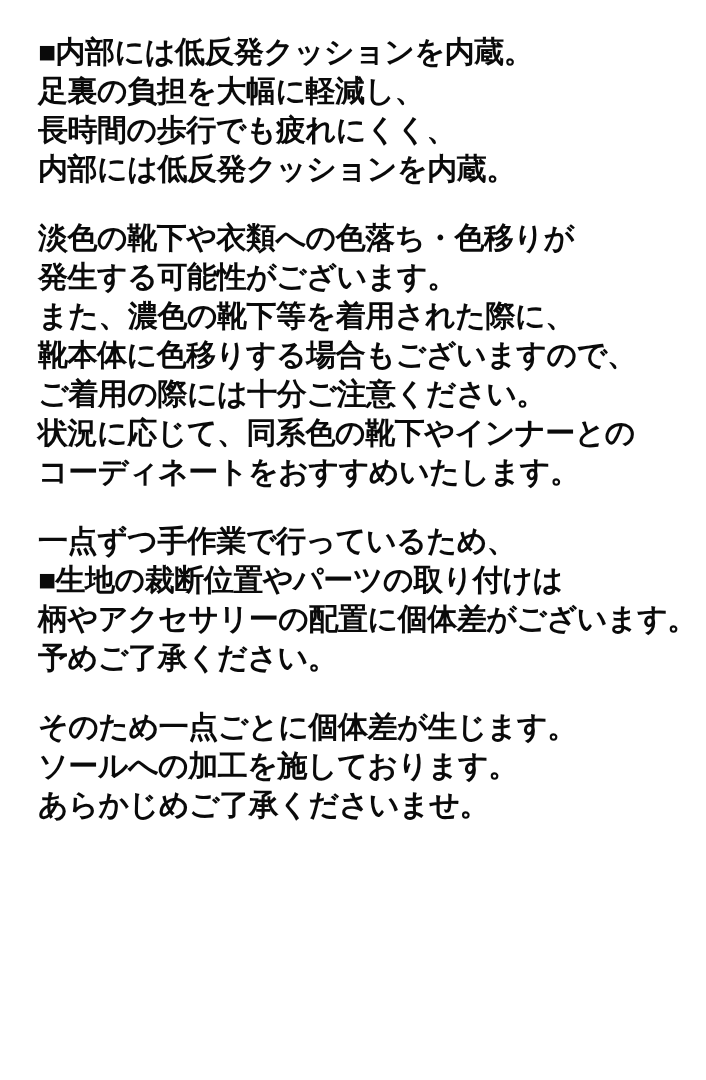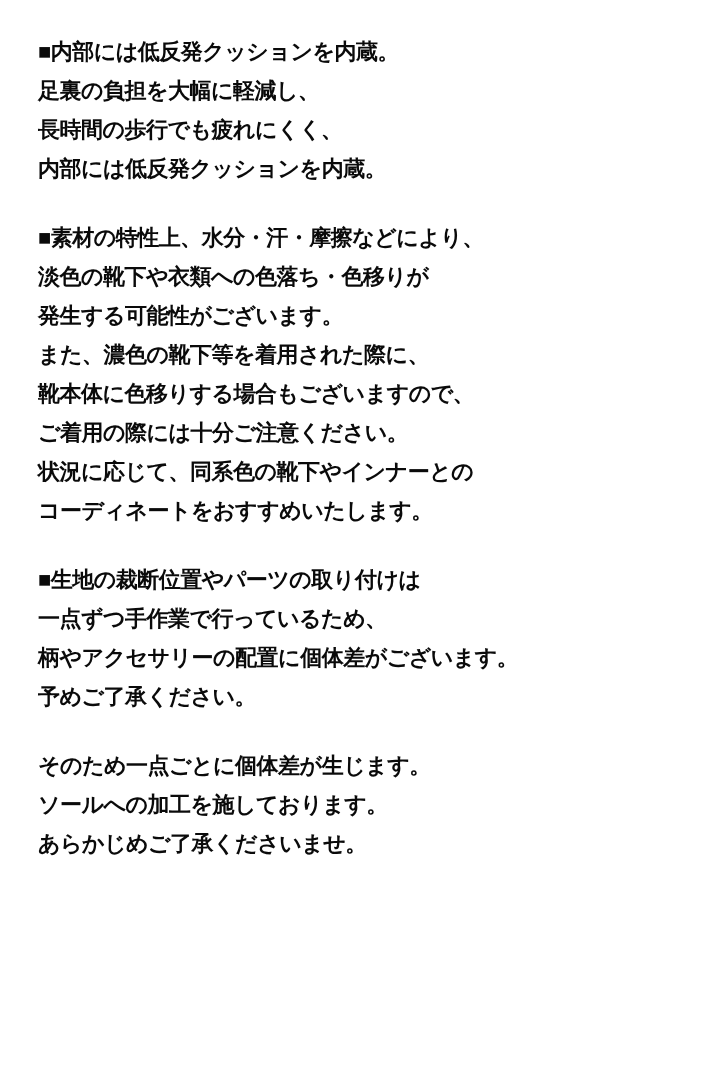--- a/index.html
+++ b/index.html
@@ -12,21 +12,21 @@
     height: 1080px;
     overflow: hidden;
     font-family: "Liberation Sans", "DejaVu Sans", sans-serif;
   }
   .notice {
     box-sizing: border-box;
     width: 706px;
     padding: 32px 24px 0 38px;
     color: #0a0a0a;
     font-weight: 700;
-    font-size: 22px;
+    font-size: 30px;
     line-height: 39px;
     letter-spacing: -0.5px;
   }
   .para {
     margin: 0 0 30px 0;
   }
   .line {
     white-space: nowrap;
   }
 </style>
@@ -37,33 +37,32 @@
 
   <section class="para">
     <div class="line">■内部には低反発クッションを内蔵。</div>
     <div class="line">足裏の負担を大幅に軽減し、</div>
     <div class="line">長時間の歩行でも疲れにくく、</div>
     <div class="line">内部には低反発クッションを内蔵。</div>
   </section>
 
 
   <section class="para">
-    <div class="line">■素材の特性上、水分・汗・摩擦などにより、</div>
     <div class="line">淡色の靴下や衣類への色落ち・色移りが</div>
     <div class="line">発生する可能性がございます。</div>
     <div class="line">また、濃色の靴下等を着用された際に、</div>
     <div class="line">靴本体に色移りする場合もございますので、</div>
     <div class="line">ご着用の際には十分ご注意ください。</div>
     <div class="line">状況に応じて、同系色の靴下やインナーとの</div>
     <div class="line">コーディネートをおすすめいたします。</div>
   </section>
 
   <section class="para">
+    <div class="line">一点ずつ手作業で行っているため、</div>
     <div class="line">■生地の裁断位置やパーツの取り付けは</div>
-    <div class="line">一点ずつ手作業で行っているため、</div>
     <div class="line">柄やアクセサリーの配置に個体差がございます。</div>
     <div class="line">予めご了承ください。</div>
   </section>
 
   <section class="para">
     <div class="line">そのため一点ごとに個体差が生じます。</div>
     <div class="line">ソールへの加工を施しております。</div>
     <div class="line">あらかじめご了承くださいませ。</div>
   </section>
 

